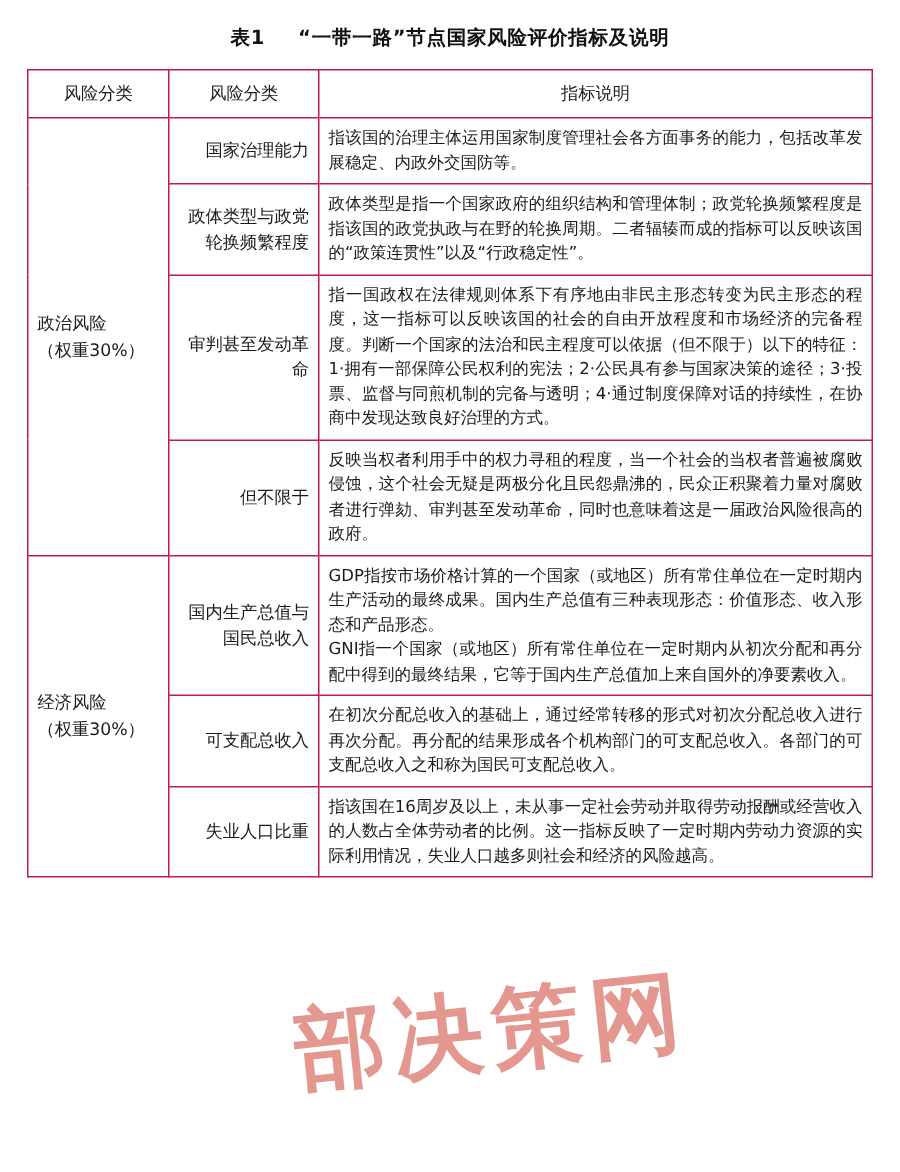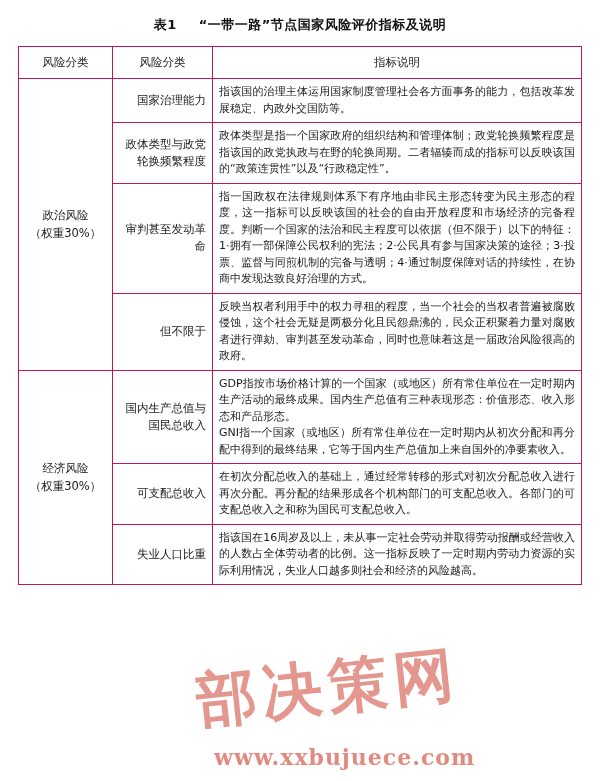--- a/index.html
+++ b/index.html
@@ -50,21 +50,20 @@
   table.risk-table thead th {
     text-align: center;
     font-weight: normal;
     font-size: 11.5px;
     padding: 7px 4px;
   }
   col.c1 { width: 94px; }
   col.c2 { width: 100px; }
   col.c3 { width: auto; }
   td.cat {
-    text-align: center;
     font-size: 11.5px;
   }
   td.cat .w {
     display: block;
   }
   td.idx {
     text-align: right;
     font-size: 11.5px;
   }
   td.desc {
@@ -165,16 +164,15 @@
       </tr>
       <tr>
         <td class="idx">失业人口比重</td>
         <td class="desc">指该国在16周岁及以上，未从事一定社会劳动并取得劳动报酬或经营收入的人数占全体劳动者的比例。这一指标反映了一定时期内劳动力资源的实际利用情况，失业人口越多则社会和经济的风险越高。</td>
       </tr>
     </tbody>
   </table>
 
   <div class="watermark">
     <div class="wm-text">部决策网</div>
-    <div class="wm-url">www.xxbujuece.com</div>
   </div>
 
 </div>
 
 </body></html>

